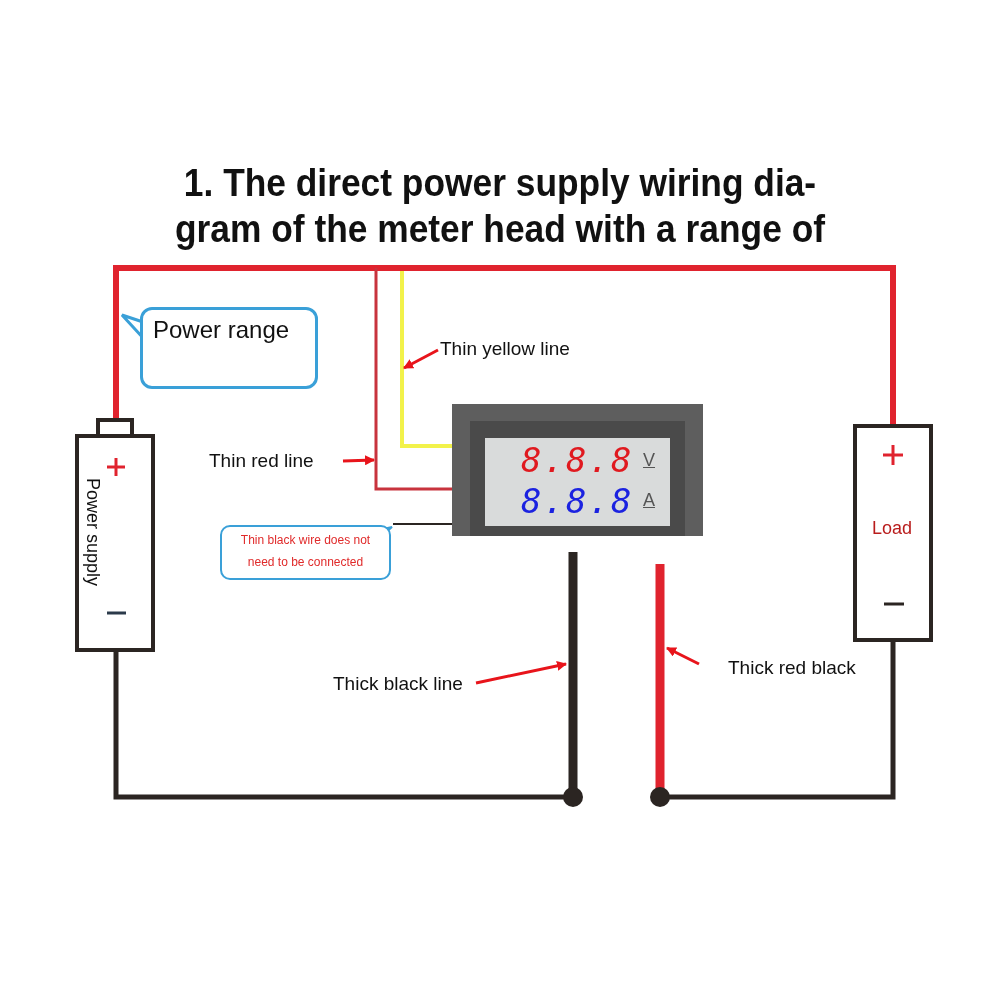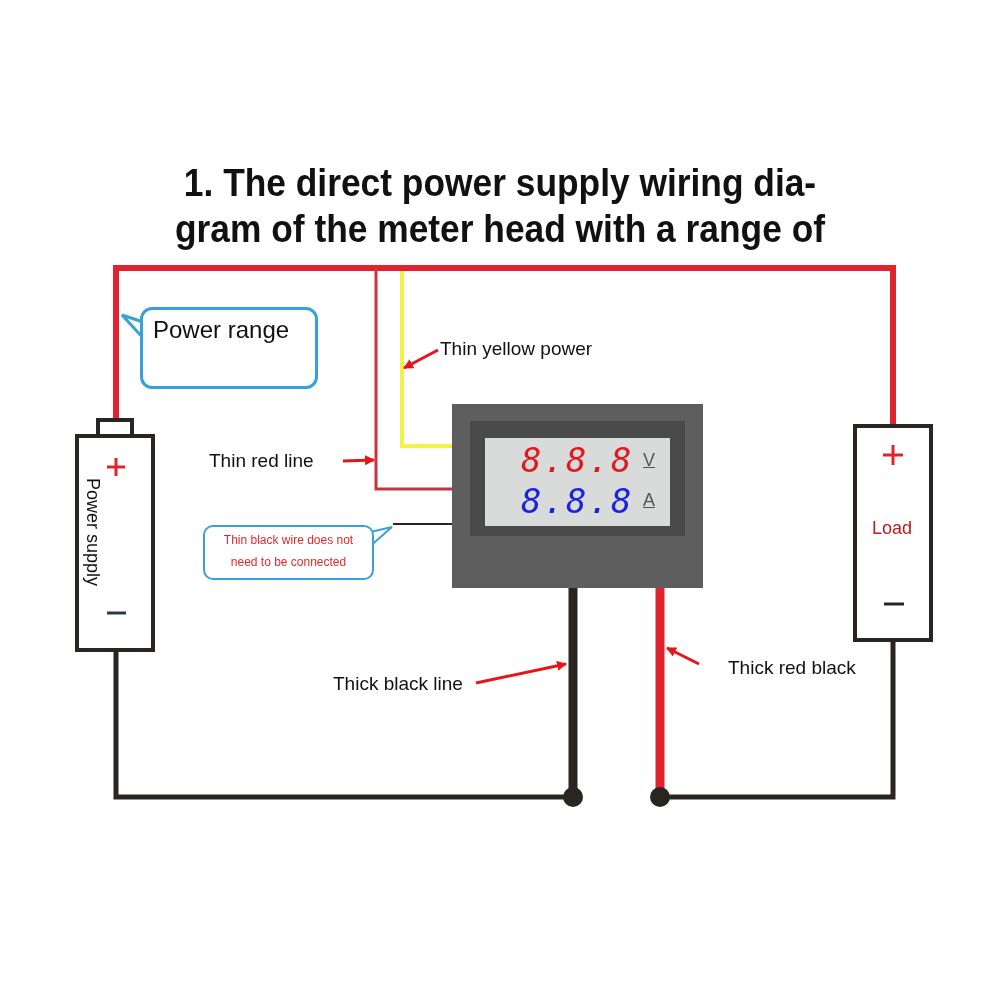--- a/index.html
+++ b/index.html
@@ -8,25 +8,25 @@
   .title { position: absolute; left: 0; top: 160px; width: 1000px; text-align: center;
            font-family: "Liberation Sans", sans-serif; font-weight: bold; font-size: 38px;
            line-height: 46px; color: #111; letter-spacing: 0px; transform: scaleX(0.93); }
   .title div { white-space: nowrap; }
   svg { position: absolute; left: 0; top: 0; }
   .lbl { position: absolute; font-size: 19px; color: #111; white-space: nowrap; }
   .bubble { position: absolute; border: 3px solid #3aa0d8; border-radius: 12px; background: #fff; }
   .bubble-pr { left: 140px; top: 307px; width: 172px; height: 76px; }
   .pr-line1 { position: absolute; left: 10px; top: 6px; font-size: 24px; color: #111; white-space: nowrap; }
   .pr-line2 { position: absolute; left: 12px; top: 36px; font-size: 28px; color: #e02a2a; white-space: nowrap; letter-spacing: 1px; }
-  .bubble-bw { left: 203px; top: 525px; width: 167px; height: 51px; border-width: 2px; border-radius: 10px; }
+  .bubble-bw { left: 220px; top: 525px; width: 167px; height: 51px; border-width: 2px; border-radius: 10px; }
   .bw-text { position: absolute; left: 0; width: 100%; text-align: center; font-size: 12px; color: #e02a2a; line-height: 22px; top: 2px; }
   .ps-text { position: absolute; left: 82px; top: 478px; font-size: 18px; color: #111; writing-mode: vertical-rl; white-space: nowrap; }
   .load-text { position: absolute; left: 872px; top: 518px; font-size: 18px; color: #b91c1c; }
-  .display { position: absolute; left: 452px; top: 404px; width: 251px; height: 184px; background: #5e5e5e; box-sizing: border-box; }
+  .display { position: absolute; left: 452px; top: 404px; width: 251px; height: 132px; background: #5e5e5e; box-sizing: border-box; }
   .display-inner { position: absolute; left: 18px; top: 17px; width: 215px; height: 115px; background: #4a4a4a; }
   .lcd { position: absolute; left: 15px; top: 17px; width: 185px; height: 88px; background: #d9dbdb; }
   .digits { position: absolute; font-family: "DejaVu Sans Mono", monospace; font-style: italic; font-size: 34px; letter-spacing: 2px; }
   .digits-v { left: 36px; top: 2px; color: #e0191f; }
   .digits-a { left: 36px; top: 43px; color: #1b22e0; }
   .unit { position: absolute; font-size: 18px; color: #555; text-decoration: underline; }
   .unit-v { left: 158px; top: 12px; }
   .unit-a { left: 158px; top: 52px; }
 </style>
 </head>
@@ -94,21 +94,21 @@
 <div class="bubble bubble-bw">
   <div class="bw-text">
     <div>Thin black wire does not</div>
     <div>need to be connected</div>
   </div>
 </div>
 
 <div class="ps-text">Power supply</div>
 <div class="load-text">Load</div>
 
-<div class="lbl" style="left:440px; top:338px;">Thin yellow power</div>
+<div class="lbl" style="left:440px; top:338px;">Thin yellow line</div>
 <div class="lbl" style="left:209px; top:450px;">Thin red line</div>
 <div class="lbl" style="left:333px; top:673px;">Thick black line</div>
 <div class="lbl" style="left:728px; top:657px;">Thick red black</div>
 
 <div class="display">
   <div class="display-inner">
     <div class="lcd">
       <div class="digits digits-v">8.8.8</div>
       <div class="unit unit-v">V</div>
       <div class="digits digits-a">8.8.8</div>

